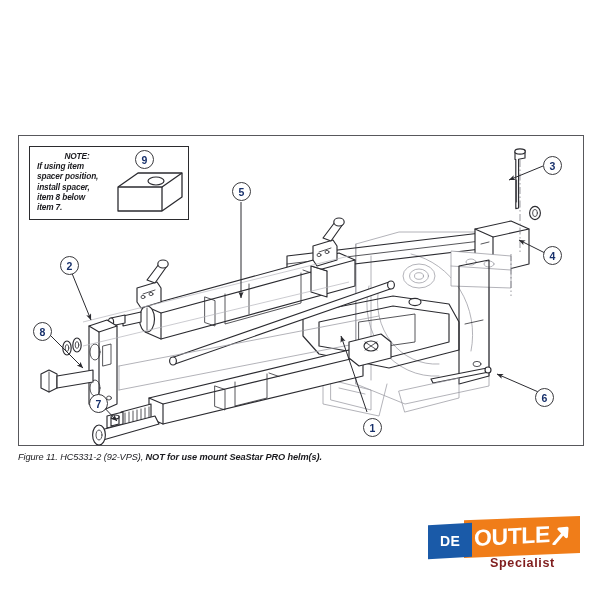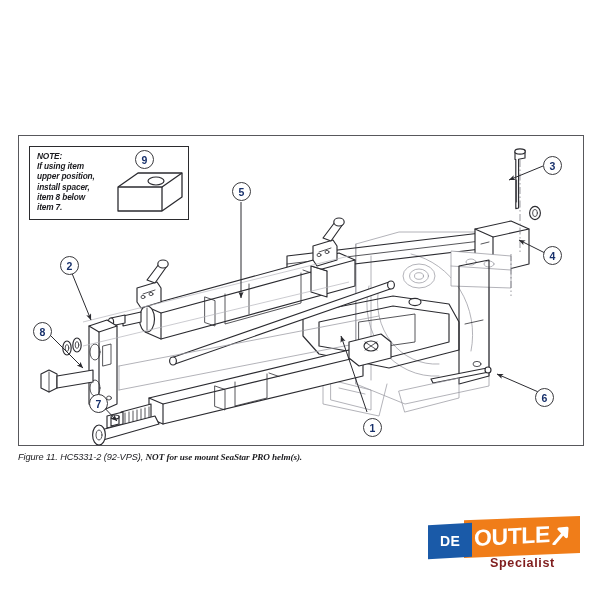--- a/index.html
+++ b/index.html
@@ -37,33 +37,33 @@
     position:absolute;
     left:7px; top:4px;
     width:80px;
     font-style:italic;
     font-weight:bold;
     font-size:8.3px;
     line-height:10.2px;
     color:#1b1b1f;
     letter-spacing:-0.15px;
   }
-  #note-text .hdr{display:block;}
+  #note-text .hdr{display:block;text-align:center;}
 
   
   #caption{
     position:absolute;
     left:18px; top:452px;
     font-size:9.2px;
     font-style:italic;
     color:#1b1b1f;
     letter-spacing:-0.1px;
     white-space:nowrap;
   }
-  #caption .bold{font-weight:bold;font-family:Liberation Serif, serif;}
+  #caption .bold{font-weight:bold;}
 
   
   #logo{
     position:absolute;
     left:428px; top:512px;
     width:152px; height:62px;
   }
   #logo-de{
     position:absolute;
     left:0px; top:12px;
@@ -326,21 +326,21 @@
       <path class="lead" d="M28 196 L64 232" marker-end="url(#arrowhead)"></path>
       <path class="lead" d="M80 266 L98 285" marker-end="url(#arrowhead)"></path>
       <path class="lead" d="M348 276 L322 200" marker-end="url(#arrowhead)"></path>
     </g>
   </svg>
 
   <div id="note-box">
     <div id="note-text">
       <span class="hdr">NOTE:</span>
       <span>If using item</span><br>
-      <span>upper position,</span><br>
+      <span>spacer position,</span><br>
       <span>install spacer,</span><br>
       <span>item 8 below</span><br>
       <span>item 7.</span>
     </div>
 
     <svg style="position:absolute;left:82px;top:20px;width:76px;height:50px;" viewBox="0 0 76 50">
       <path d="M6 20 L26 6 L70 6 L70 30 L50 44 L6 44 Z" fill="#ffffff" stroke="#2b2b30" stroke-width="1.3" stroke-linejoin="round"></path>
       <path d="M6 20 L50 20 L70 6" fill="none" stroke="#2b2b30" stroke-width="1.3" stroke-linejoin="round"></path>
       <path d="M50 20 L50 44" fill="none" stroke="#2b2b30" stroke-width="1.3"></path>
       <ellipse cx="44" cy="14" rx="8" ry="4" fill="#ffffff" stroke="#2b2b30" stroke-width="1.2"></ellipse>

